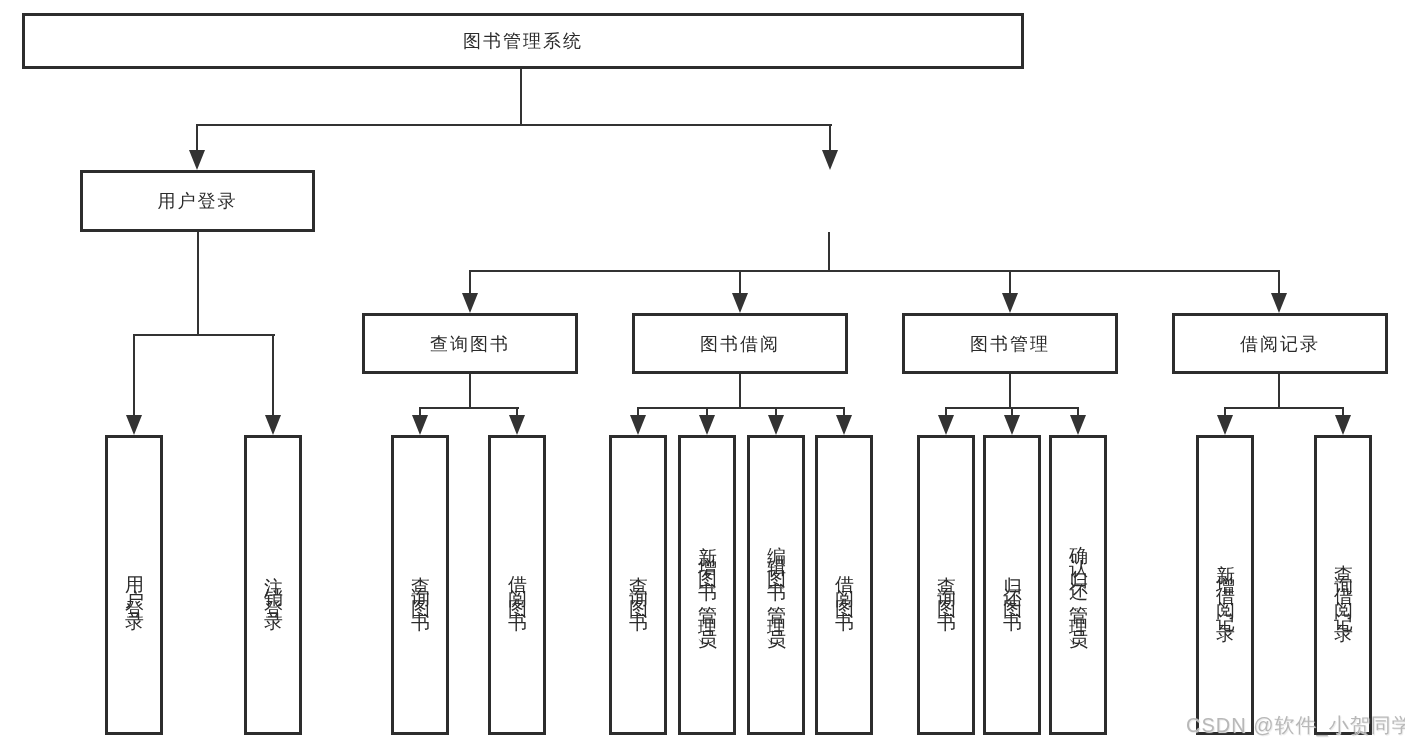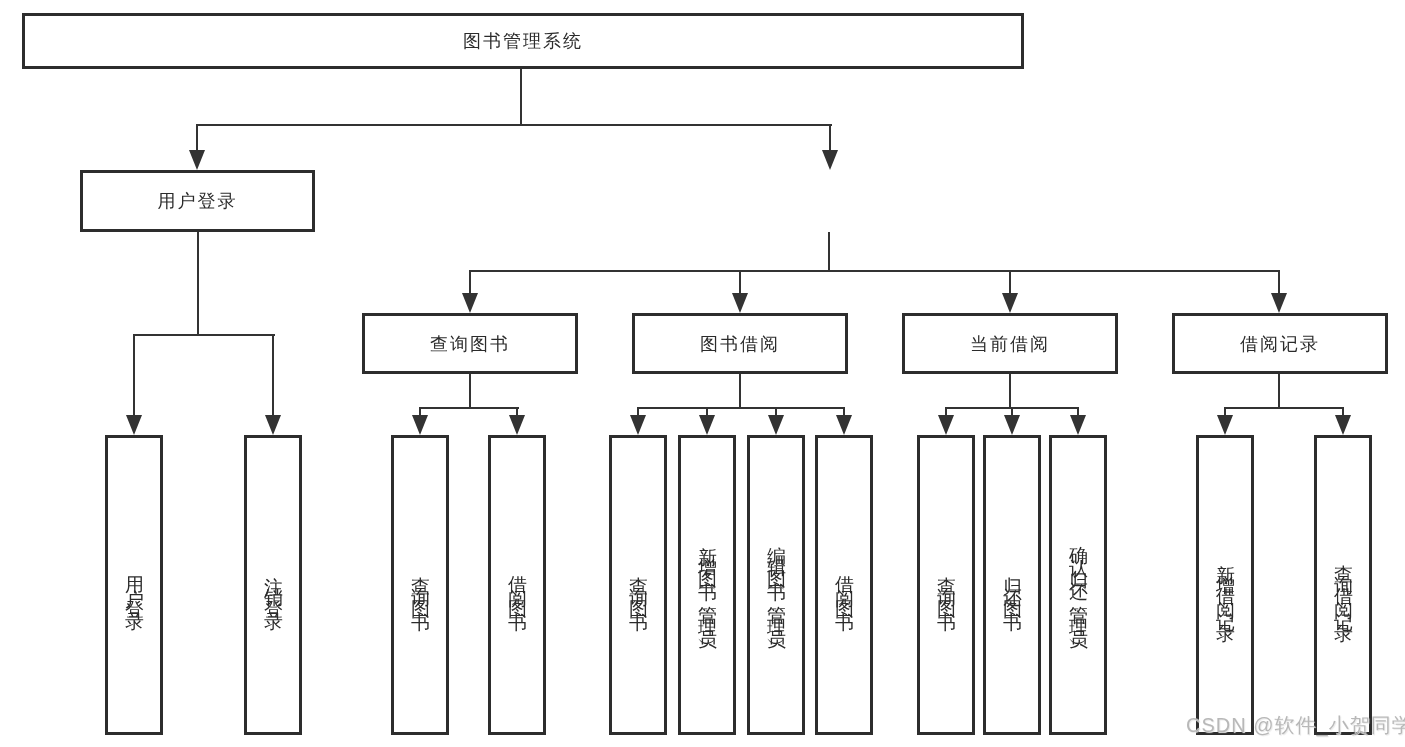--- a/index.html
+++ b/index.html
@@ -43,21 +43,21 @@
 
   <div class="box" style="left:362px; top:313px; width:216px; height:61px;">
     <span class="hlabel">查询图书</span>
   </div>
 
   <div class="box" style="left:632px; top:313px; width:216px; height:61px;">
     <span class="hlabel">图书借阅</span>
   </div>
 
   <div class="box" style="left:902px; top:313px; width:216px; height:61px;">
-    <span class="hlabel">当前借阅</span>
+    <span class="hlabel">图书管理</span>
   </div>
 
   <div class="box" style="left:1172px; top:313px; width:216px; height:61px;">
     <span class="hlabel">借阅记录</span>
   </div>
 
   <div class="box" style="left:105px; top:435px; width:58px; height:300px;">
     <span class="vtext">用户登录</span>
   </div>
 

